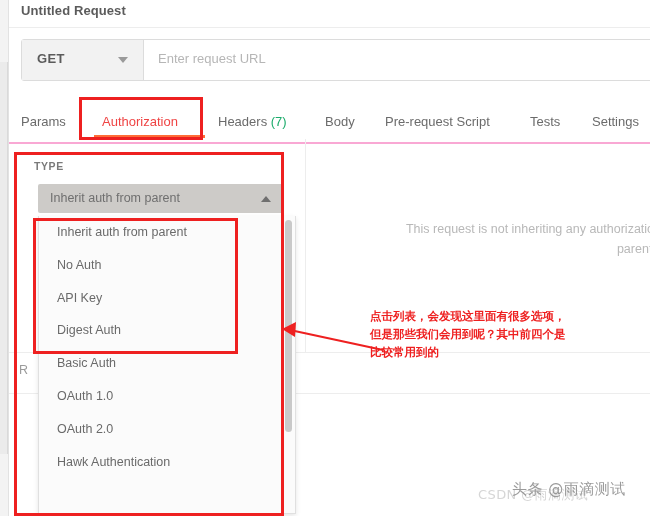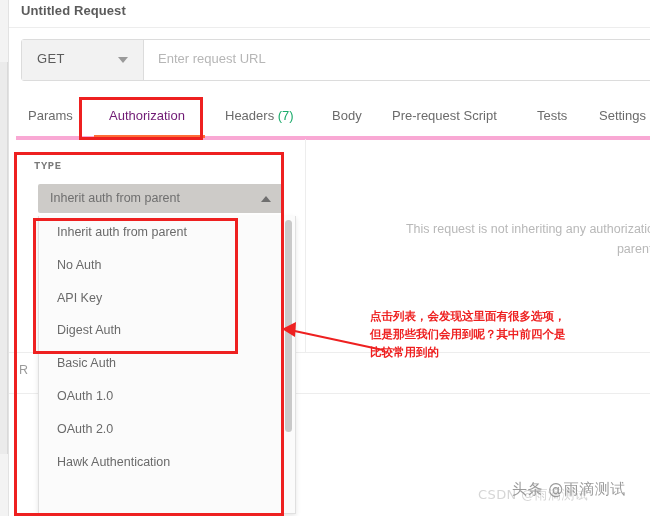--- a/index.html
+++ b/index.html
@@ -86,21 +86,21 @@
     width: 122px;
     height: 40px;
     background: #f2f2f2;
     border-right: 1px solid #dcdcdc;
     box-sizing: border-box;
   }
   .method-label {
     position: absolute;
     left: 15px; top: 11px;
     font-size: 13px;
-    font-weight: normal;
+    font-weight: bold;
     color: #5b5b5b;
     letter-spacing: 0.3px;
   }
   .method-caret {
     position: absolute;
     right: 15px; top: 17px;
     width: 0; height: 0;
     border-left: 5px solid transparent;
     border-right: 5px solid transparent;
     border-top: 6px solid #9a9a9a;
@@ -115,38 +115,37 @@
     outline: none;
     width: 480px;
     font-family: inherit;
     padding: 0;
   }
   .url-input::placeholder { color: #b6b6b6; opacity: 1; }
 
   
   .tabstrip {
     position: absolute;
-    left: 0; top: 96px;
+    left: 0; top: 102px;
     right: 0;
     height: 40px;
-    border-bottom: 4px solid #f9a8d4;
-    background: #ffffff;
-    margin-left: 7px;
+    border-bottom: 2px solid #f9a8d4;
+    background: #ffffff;
   }
   .tab {
     position: absolute;
     top: 0;
     height: 40px;
     line-height: 40px;
     font-size: 13px;
     color: #6b6b6b;
     white-space: nowrap;
     cursor: pointer;
   }
-  .tab.active { color: #701a75; }
+  .tab.active { color: #ef4444; }
   .tab .count { color: #1bab6b; }
   .tab-underline {
     position: absolute;
     left: 85px;
     top: 135px;
     width: 111px;
     height: 3px;
     background: #ff6c37;
   }
 
@@ -185,21 +184,20 @@
   }
 
   
   .type-label {
     position: absolute;
     left: 25px; top: 160px;
     font-size: 10.5px;
     font-weight: bold;
     letter-spacing: 0.6px;
     color: #7a7a7a;
-    font-family: Liberation Mono, monospace;
   }
   .type-select {
     position: absolute;
     left: 29px; top: 184px;
     width: 245px;
     height: 29px;
     background: #cdcbc8;
     border-radius: 2px;
     box-sizing: border-box;
   }

